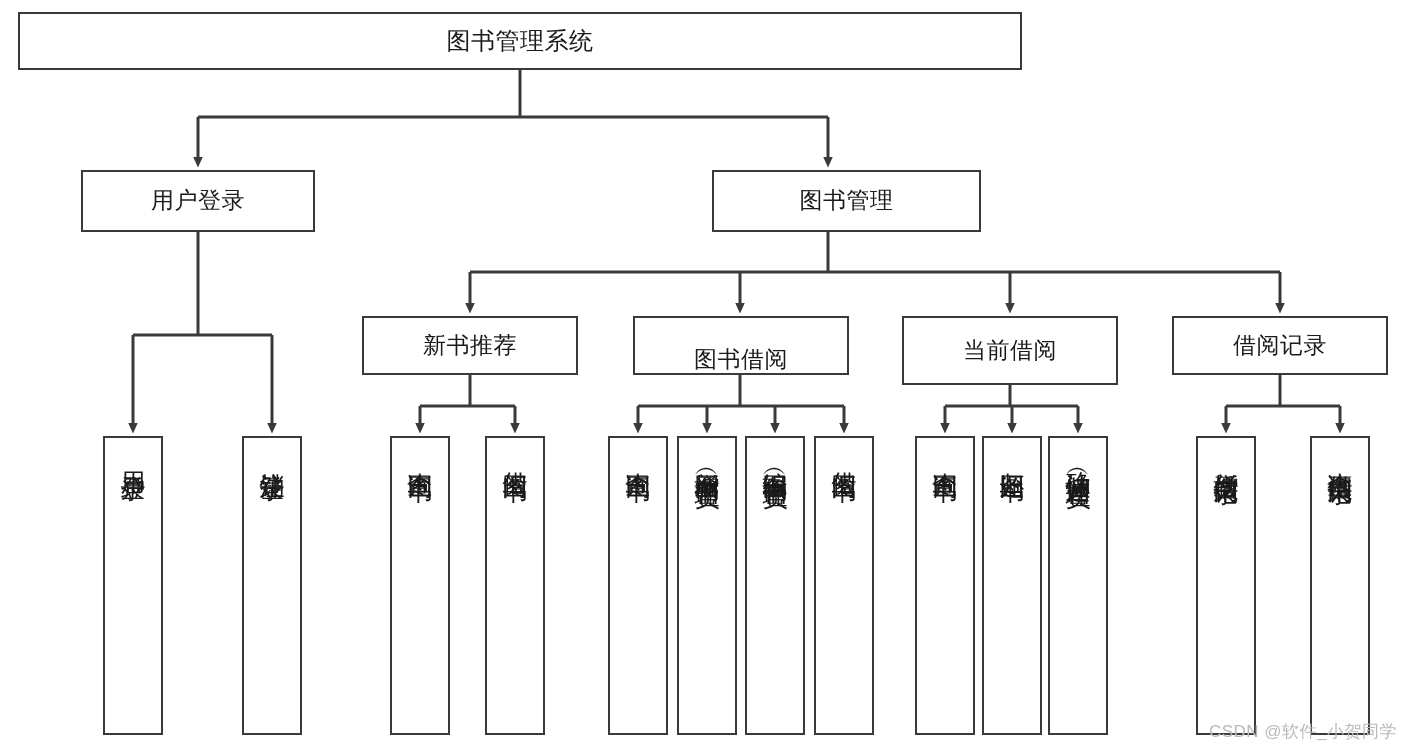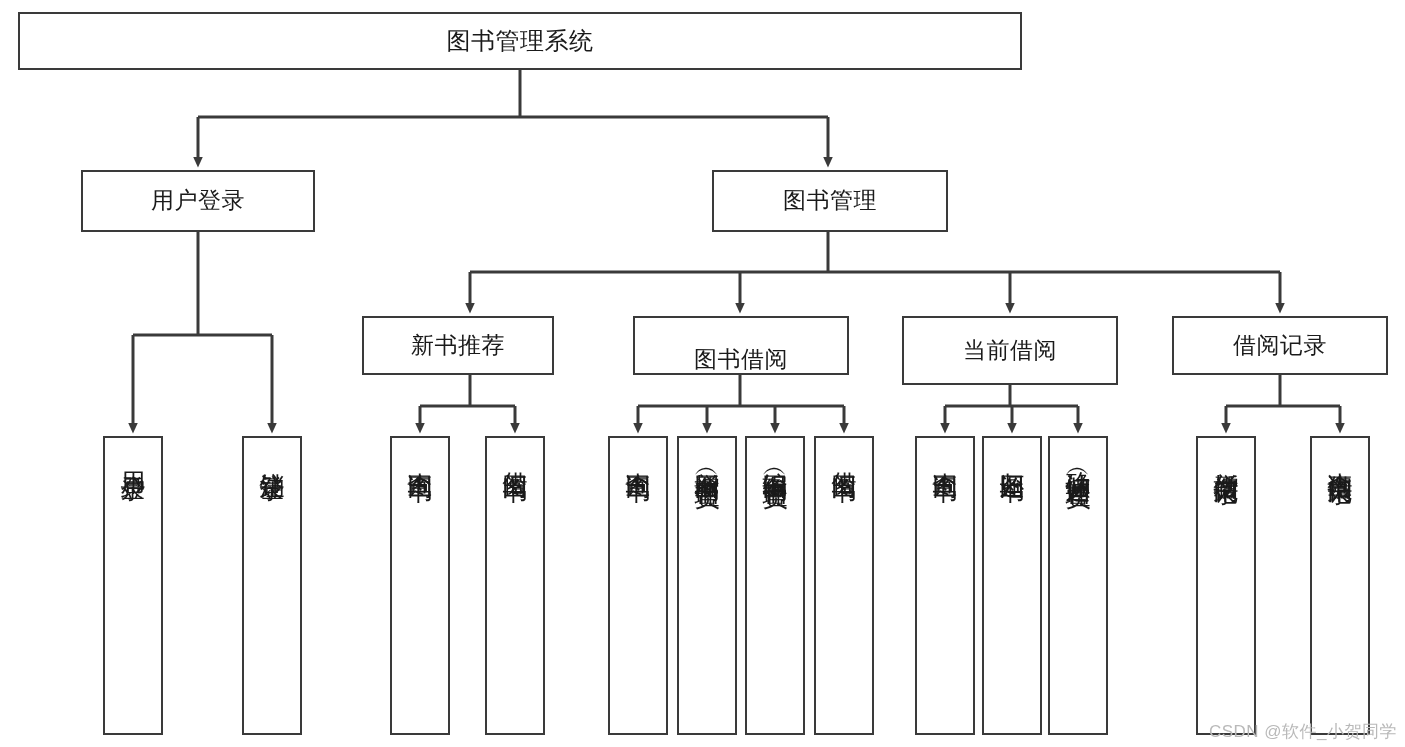--- a/index.html
+++ b/index.html
@@ -122,25 +122,25 @@
     </g>
   </svg>
 
   <div class="node h root" style="left:18px; top:12px; width:1004px; height:58px;">
     <span class="label">图书管理系统</span>
   </div>
 
   <div class="node h" style="left:81px; top:170px; width:234px; height:62px;">
     <span class="label">用户登录</span>
   </div>
-  <div class="node h" style="left:712px; top:170px; width:236px; height:62px;">
+  <div class="node h" style="left:712px; top:170px; width:269px; height:62px;">
     <span class="label">图书管理</span>
   </div>
 
-  <div class="node h" style="left:362px; top:316px; width:192px; height:59px;">
+  <div class="node h" style="left:362px; top:316px; width:216px; height:59px;">
     <span class="label">新书推荐</span>
   </div>
   <div class="node h" style="left:633px; top:316px; width:216px; height:59px;align-items:flex-end;">
     <span class="label">图书借阅</span>
   </div>
   <div class="node h" style="left:902px; top:316px; width:216px; height:69px;">
     <span class="label">当前借阅</span>
   </div>
   <div class="node h" style="left:1172px; top:316px; width:216px; height:59px;">
     <span class="label">借阅记录</span>

